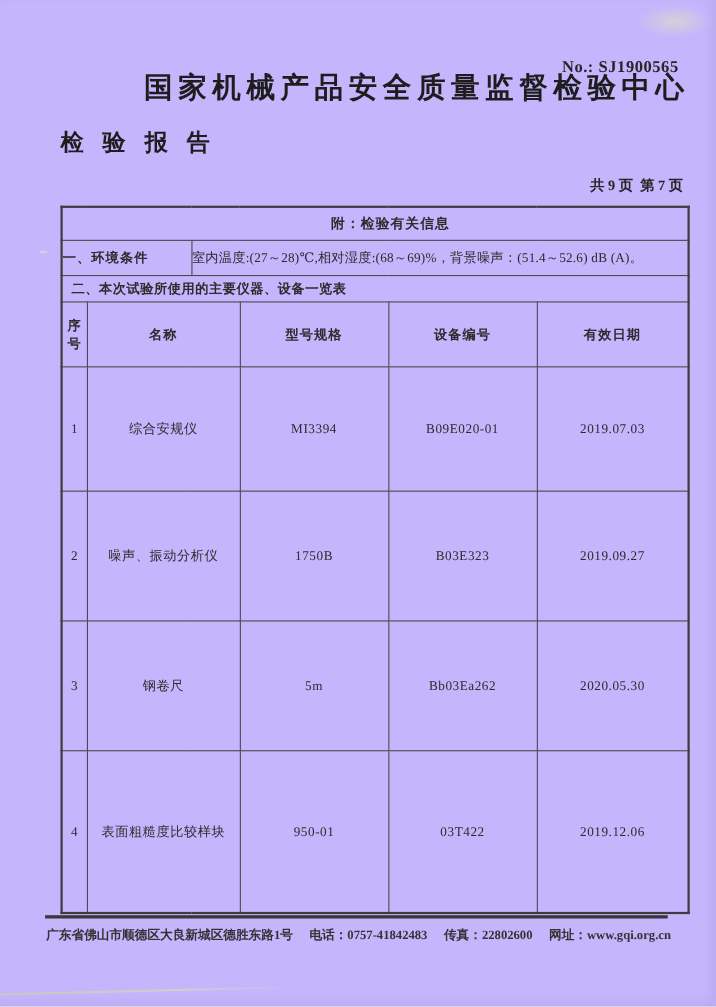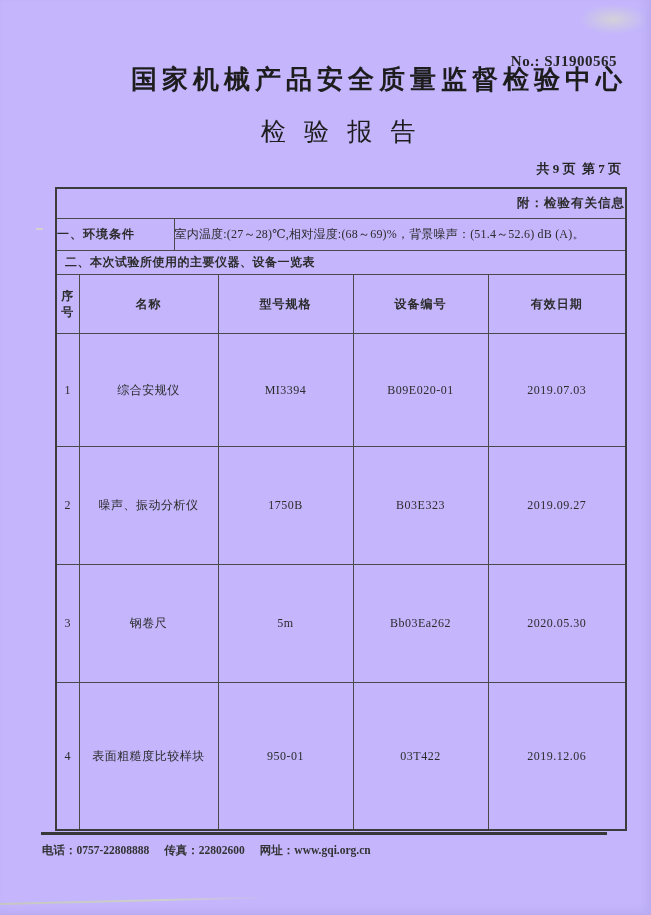--- a/index.html
+++ b/index.html
@@ -29,39 +29,39 @@
     position:absolute; top:53px; right:34px;
     font-size:15px; font-weight:bold; letter-spacing:0.5px; color:#262626;
   }
   .org-title {
     position:absolute; top:62px; left:55px; width:572px; margin:0;
     text-align:right; font-size:26px; font-weight:bold;
     letter-spacing:5px; color:#1d1d1d; white-space:nowrap;
   }
   .report-title {
     position:absolute; top:115px; left:55px; width:572px; margin:0;
-    text-align:center; font-size:25px; font-weight:normal;
+    font-size:21px; font-weight:bold;
     letter-spacing:6px; color:#1d1d1d; white-space:pre;
   }
   .page-counter {
     position:absolute; top:160px; right:30px;
     font-size:13px; font-weight:600; color:#262626; white-space:pre;text-align:right;
   }
 
   .tbl-wrap { position:absolute; top:187px; left:55px; }
   table.info {
     border-collapse:collapse; table-layout:fixed; width:570px;
     border:2px solid #3c3c3c;
   }
   table.info td {
     border:1px solid #4a4a4a; padding:0;
     font-size:12px; vertical-align:middle; color:#2c2c2c;
     overflow:hidden;
   }
-  tr.row-attach td { height:29px; text-align:right; font-weight:600; font-size:12.5px; letter-spacing:1px;padding-left:28px; }
+  tr.row-attach td { height:29px; text-align:center; font-weight:600; font-size:12.5px; letter-spacing:1px;padding-left:28px; }
   tr.row-env td { height:31px; }
   td.env-label { padding-left:8px; font-weight:600; letter-spacing:1px; }
   td.env-value { padding-left:8px; letter-spacing:0.2px; }
   tr.row-sec2 td { height:23px; padding-left:8px; font-weight:600; letter-spacing:0.5px;margin-left:41px; }
   tr.row-head td { height:58px; text-align:center; font-weight:600; letter-spacing:1px; }
   td.serial-head { line-height:1.35; padding:0 4px; }
   tr.row-data td { text-align:center; letter-spacing:0.5px; }
   tr.r1 td { height:112px; }
   tr.r2 td { height:117px; }
   tr.r3 td { height:117px; }
@@ -145,18 +145,19 @@
           <td>950-01</td>
           <td>03T422</td>
           <td>2019.12.06</td>
         </tr>
       </tbody>
     </table>
   </div>
 
   <div class="footer-rule"></div>
   <div class="footer-line">
-    <span>电话：0757-22808888</span>
+    <span>广东省佛山市顺德区大良新城区德胜东路1号</span>
+    <span>电话：0757-41842483</span>
     <span>传真：22802600</span>
     <span>网址：www.gqi.org.cn</span>
   </div>
 
 </div>
 
 </body></html>

